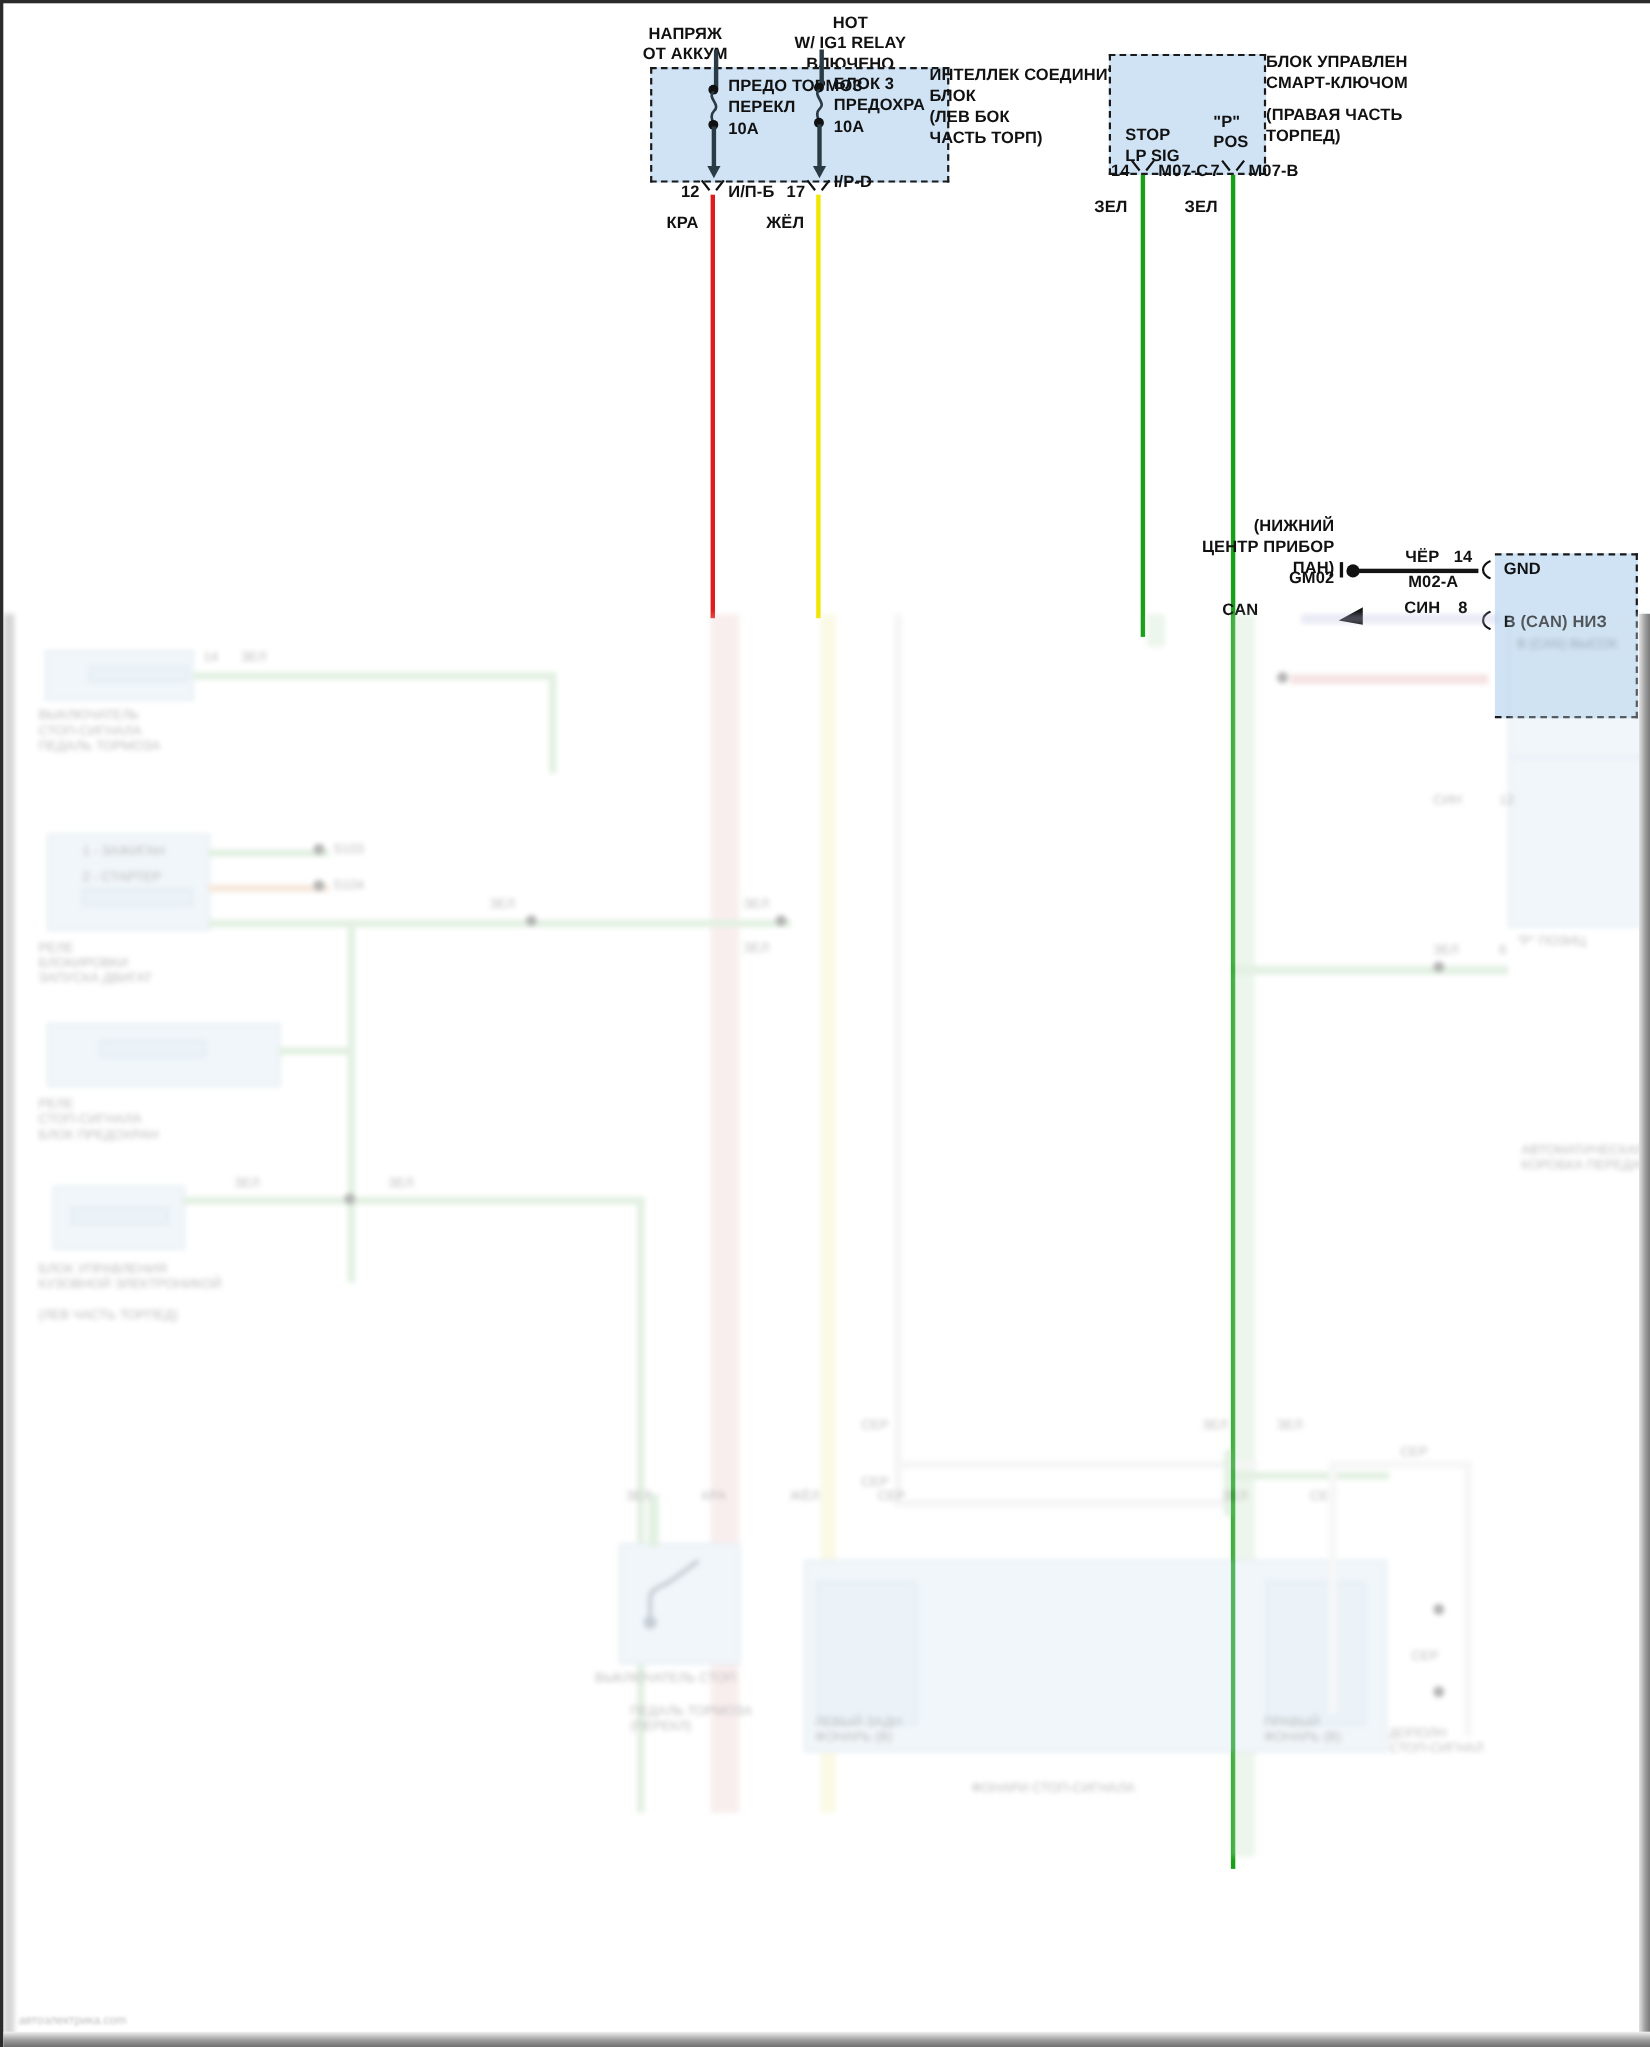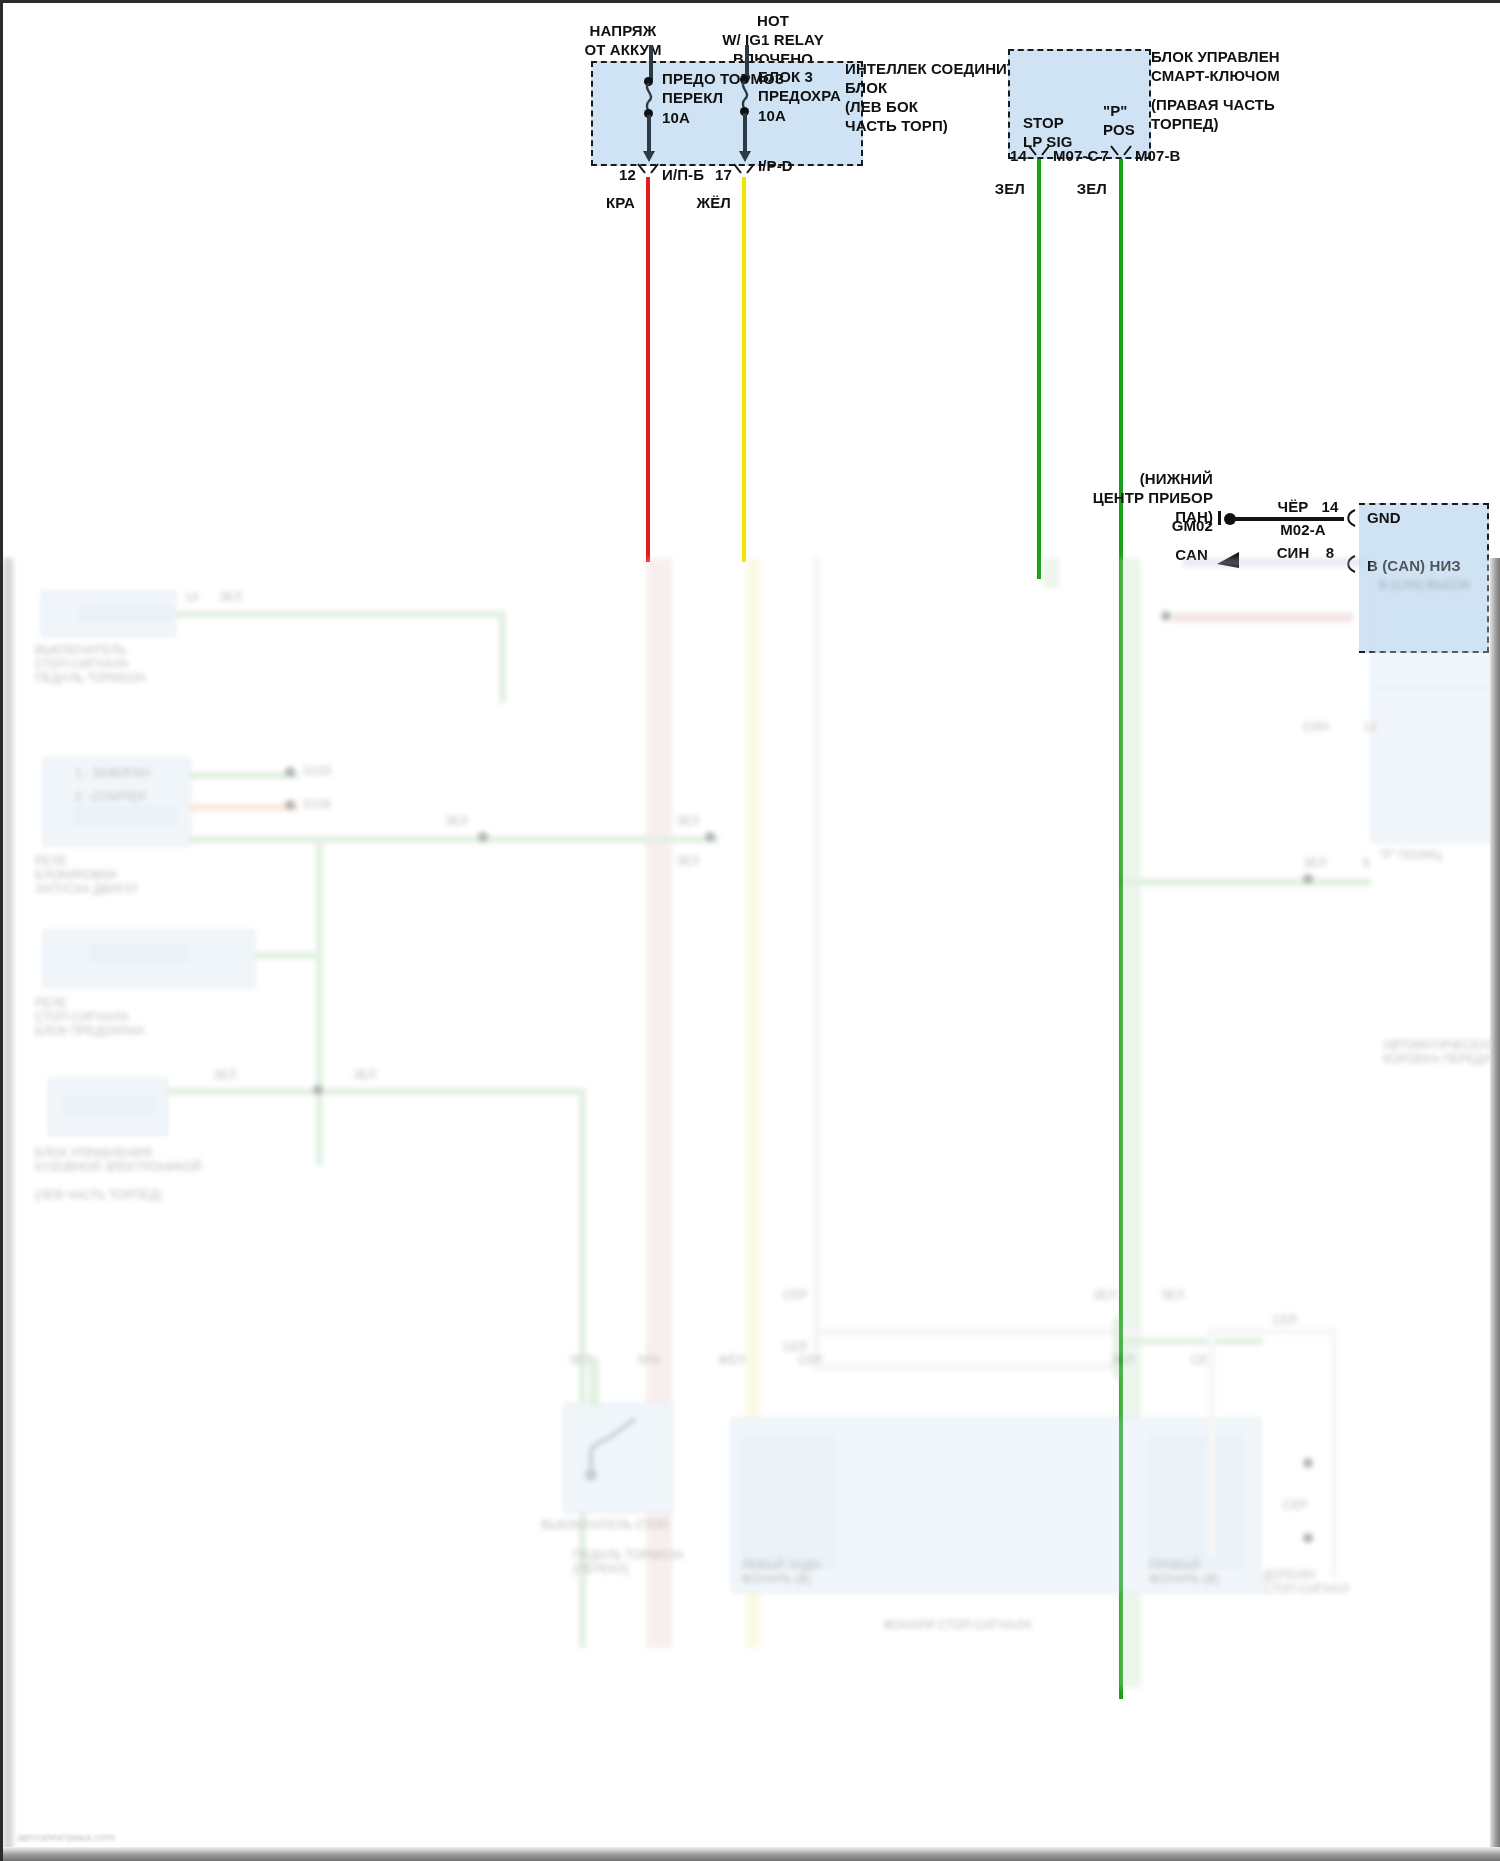--- a/index.html
+++ b/index.html
@@ -183,21 +183,21 @@
   <div class="txt b c" style="left:1327px;top:494px;">14</div>
   <div class="txt b c" style="left:1300px;top:517px;">M02-A</div>
 
   <svg class="conn-y" style="left:1340px;top:506px;width:14px;height:18px;">
     <path d="M12 1 C 3 5, 3 13, 12 17" fill="none" stroke="#111" stroke-width="2"></path>
   </svg>
 
   <div class="blk" style="left:1356px;top:500px;width:130px;height:150px;border-left:none;"></div>
   <div class="txt b" style="left:1364px;top:505px;">GND</div>
 
-  <div class="txt b r" style="left:1205px;top:542px;">CAN</div>
+  <div class="txt b r" style="left:1141px;top:542px;">CAN</div>
   <svg class="abs" style="left:1210px;top:547px;width:26px;height:20px;">
     <path d="M26 2 L26 18 L4 14 Z" fill="#111"></path>
   </svg>
   <div class="txt b c" style="left:1290px;top:540px;">СИН</div>
   <div class="txt b c" style="left:1327px;top:540px;">8</div>
   <svg class="conn-y" style="left:1340px;top:552px;width:14px;height:18px;">
     <path d="M12 1 C 3 5, 3 13, 12 17" fill="none" stroke="#111" stroke-width="2"></path>
   </svg>
   <div class="txt b" style="left:1364px;top:553px;">В (CAN) НИЗ</div>
 

